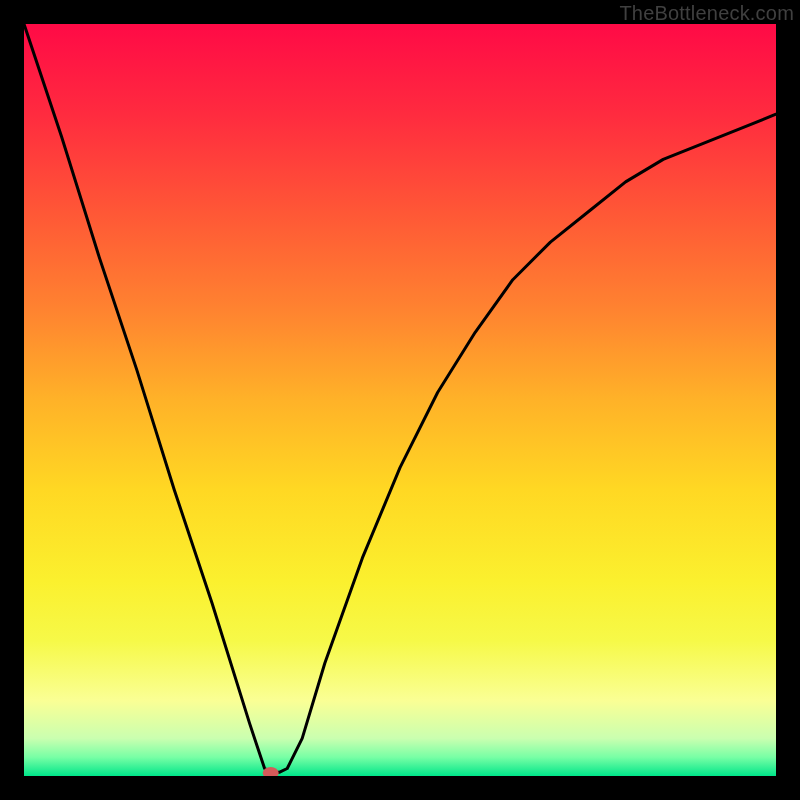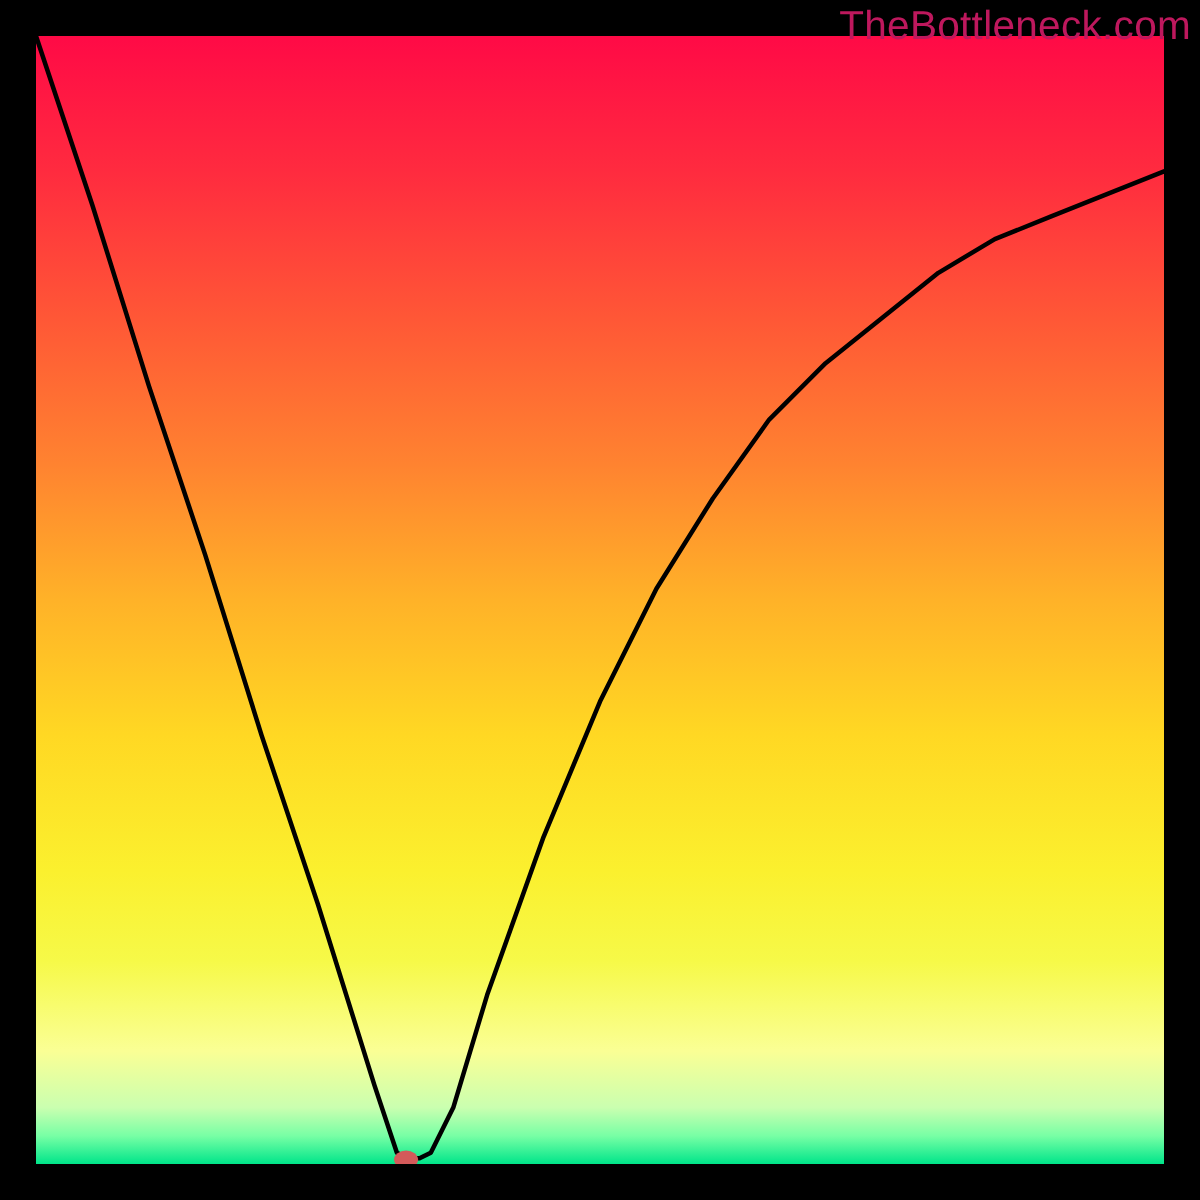--- a/index.html
+++ b/index.html
@@ -12,23 +12,23 @@
   }
   .chart-container {
     position: relative;
     width: 800px;
     height: 800px;
   }
   .watermark {
     position: absolute;
     top: 2px;
     right: 6px;
-    font-size: 27px;
+    font-size: 20px;
     font-weight: 500;
-    color: #be185d;
+    color: #404040;
     letter-spacing: 0.2px;
     z-index: 10;
   }
   svg.plot {
     display: block;
   }
 </style>
 </head>
 <body>
 

